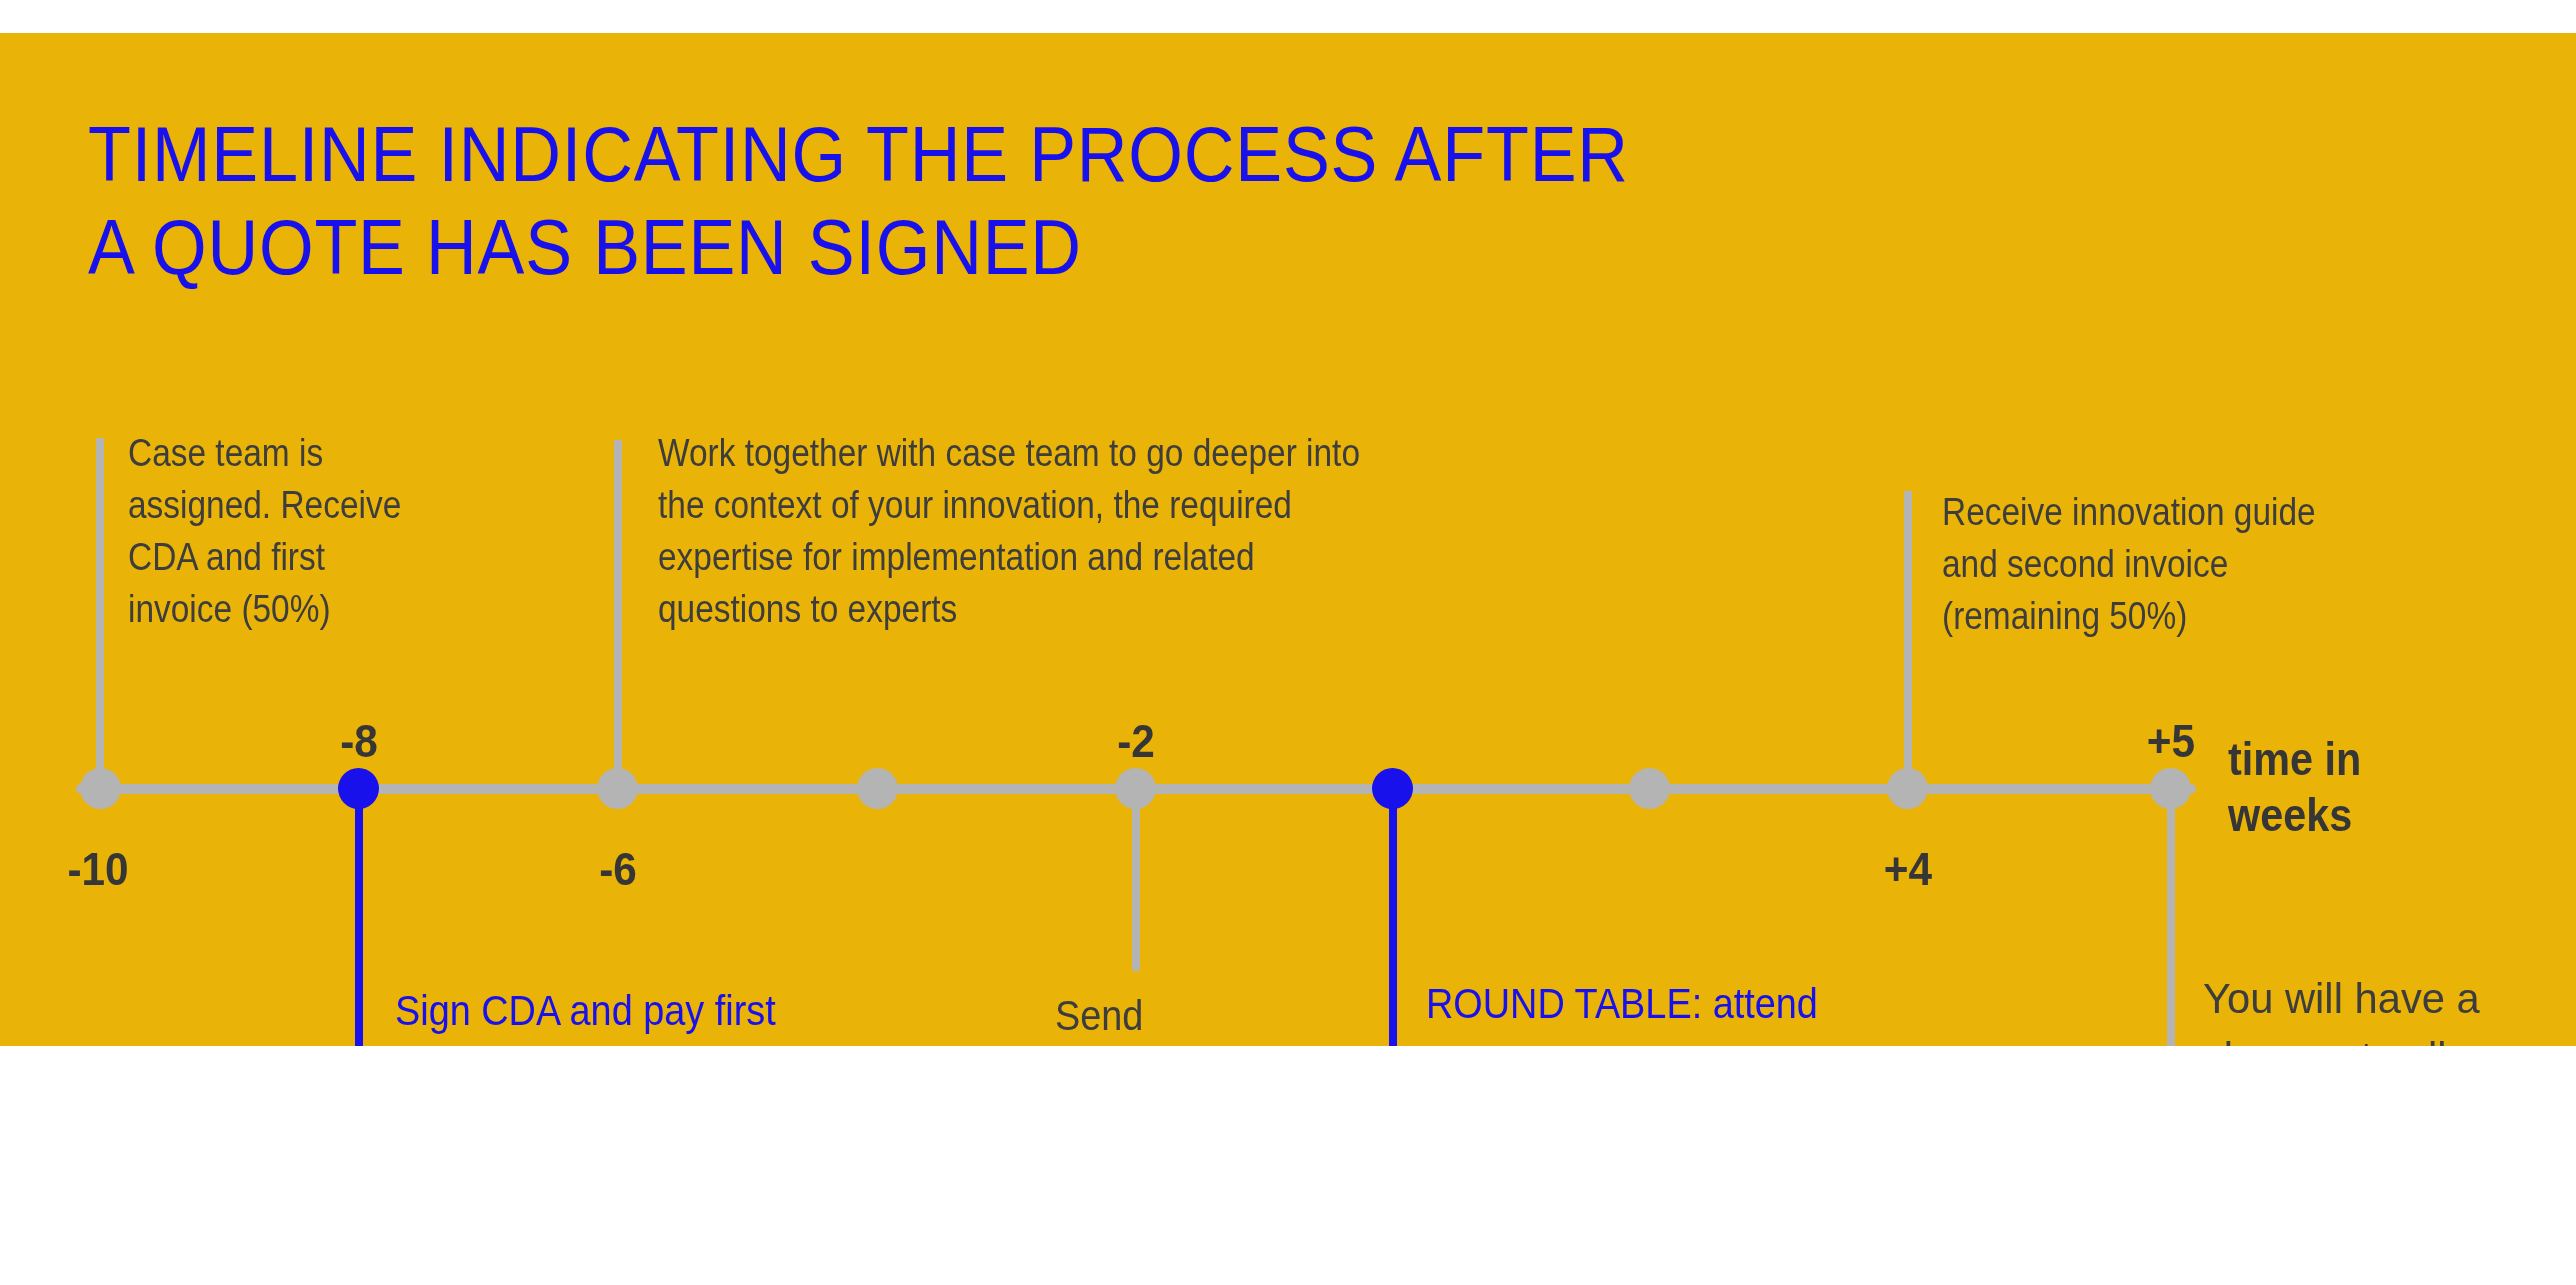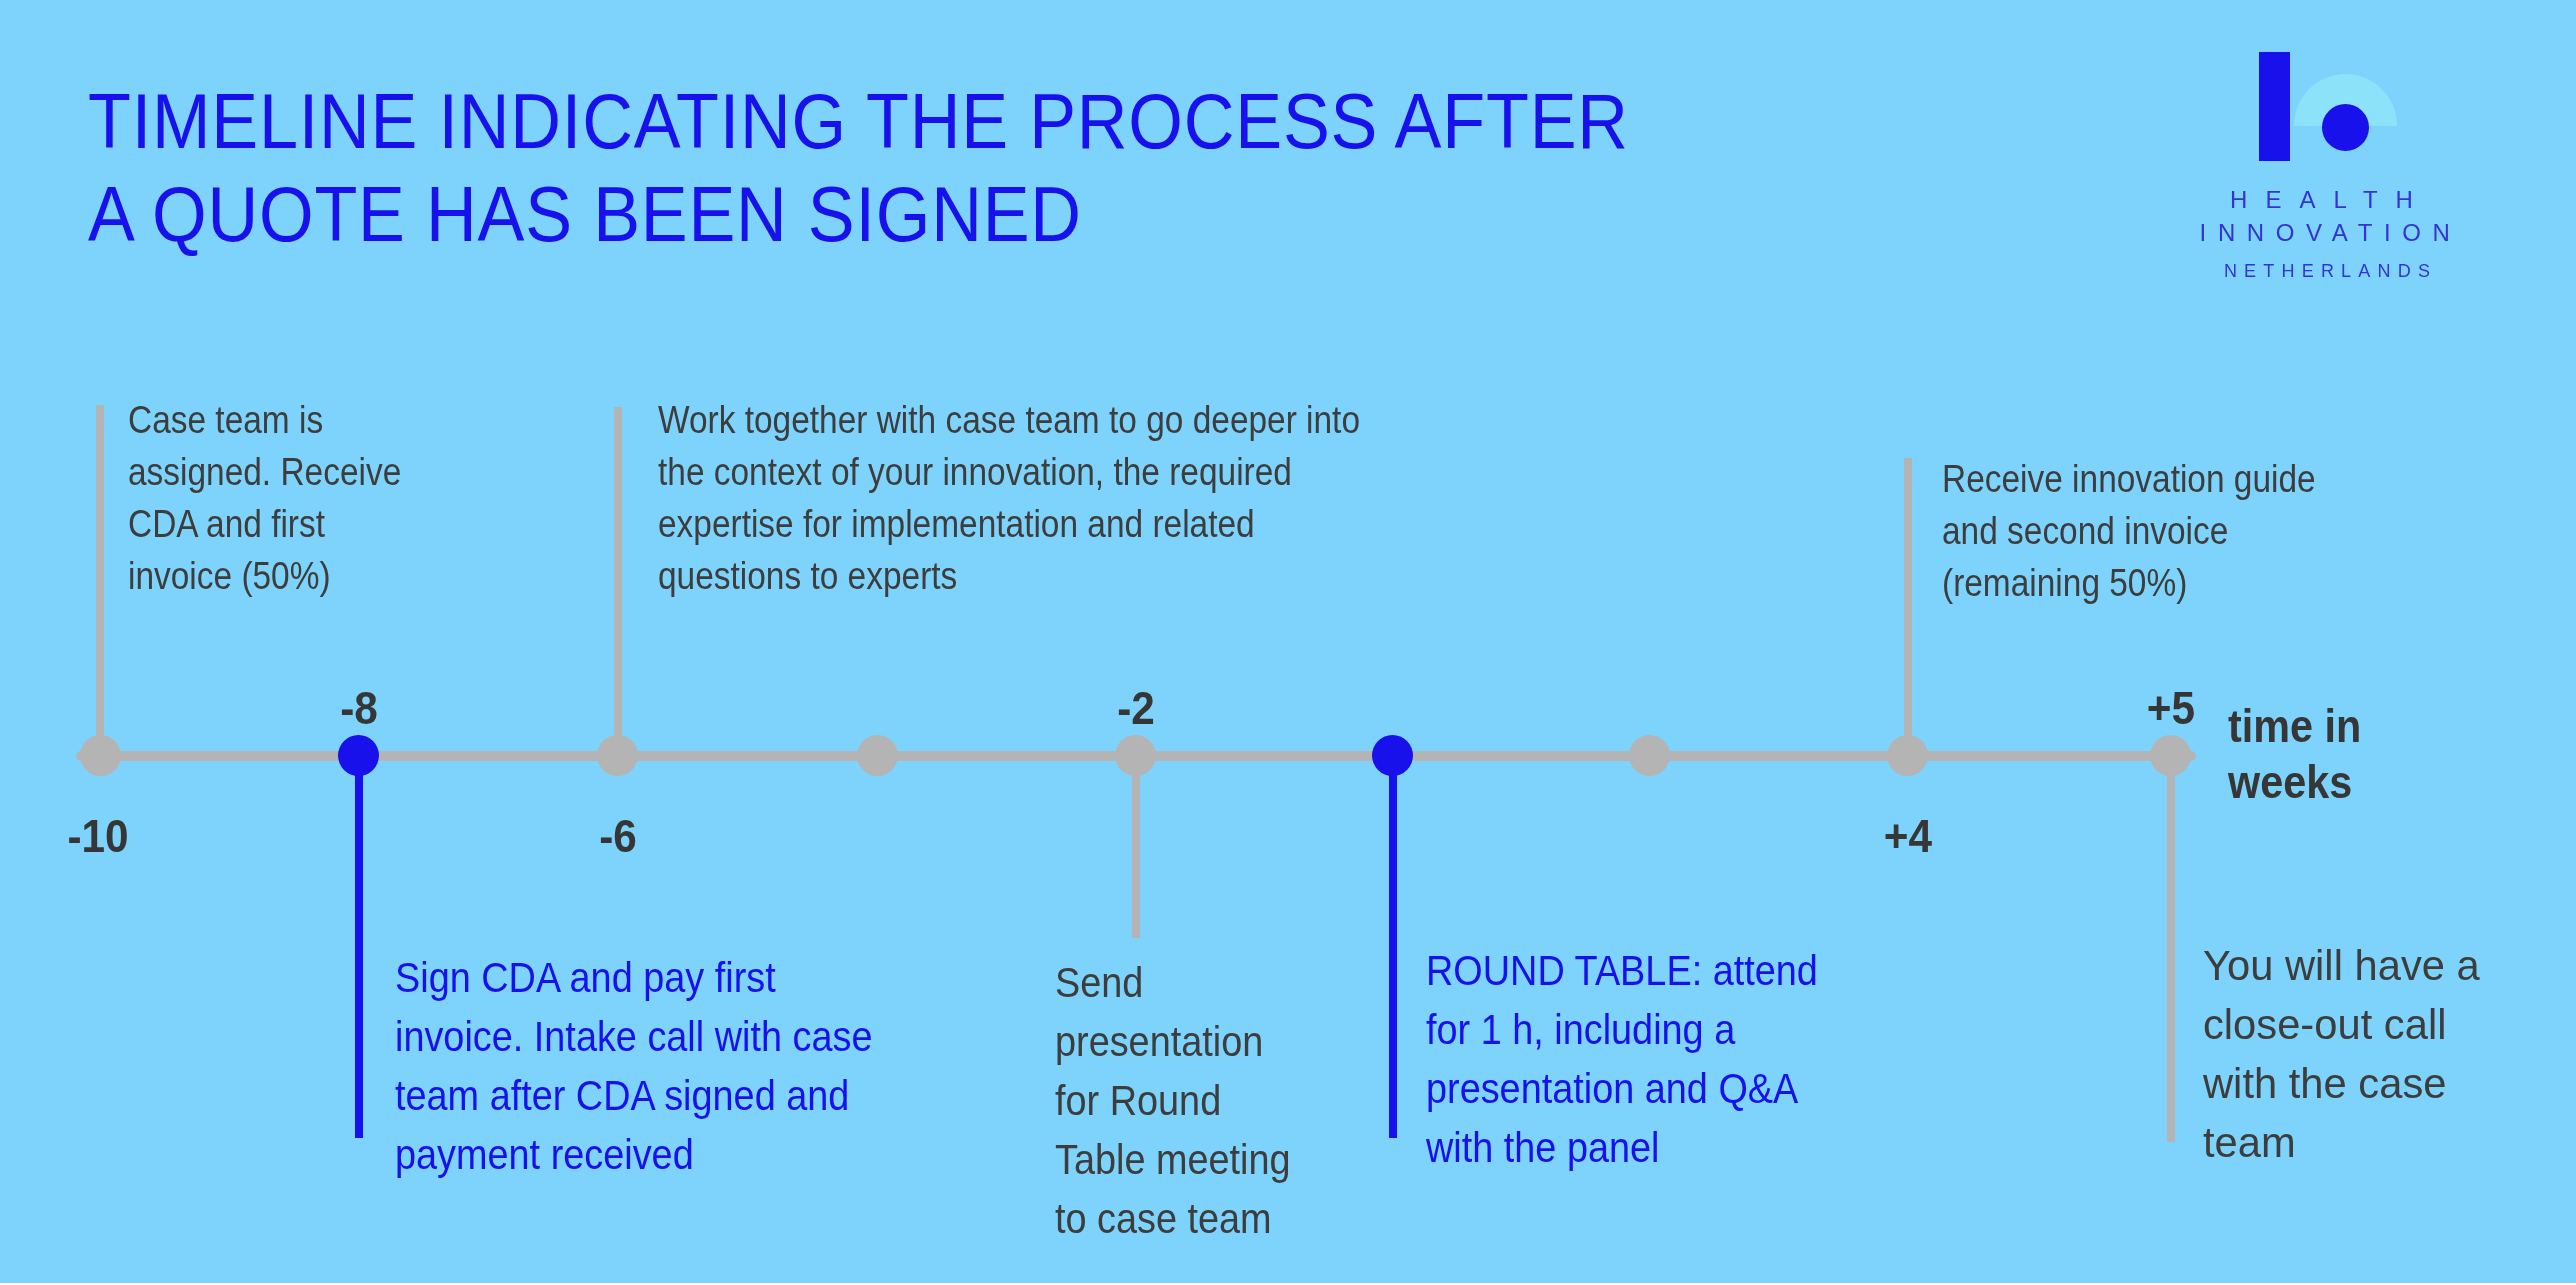--- a/index.html
+++ b/index.html
@@ -1,18 +1,19 @@
 <!DOCTYPE html>
 <html style="font-size:14.3px"><head>
 <meta charset="utf-8">
 <style>
   html,body{margin:0;padding:0;background:#ffffff;}
   .stage{
-    position:relative;width:2576px;height:1283px;background:#7dd3fc;overflow:hidden;
+    position:relative;width:2576px;height:1013px;background:#eab308;overflow:hidden;
     font-family:"Liberation Sans",sans-serif;
+    margin-top:33px;
   }
   .title{
     position:absolute;left:88px;top:75px;margin:0;font-weight:500;
     font-size:78px;line-height:93px;letter-spacing:0.9px;
     transform:scaleX(0.90);transform-origin:0 0;white-space:nowrap;
   }
   .title .t-line{display:block;}
   
   .logo{position:absolute;left:2129px;top:27px;width:403px;height:286px;}
   .logo-bar{position:absolute;left:130px;top:25px;width:31px;height:109px;}
@@ -45,28 +46,20 @@
 </head>
 <body>
 
 <div class="stage" id="stage">
 
   <h1 class="title" style="color: rgb(24, 17, 236);">
     <span class="t-line">TIMELINE INDICATING THE PROCESS AFTER</span>
     <span class="t-line">A QUOTE HAS BEEN SIGNED</span>
   </h1>
 
-  <div class="logo">
-    <div class="logo-bar" style="background: rgb(24, 17, 236);"></div>
-    <div class="logo-semi" style="background: rgb(140, 226, 248);"></div>
-    <div class="logo-dot" style="background: rgb(24, 17, 236);"></div>
-    <div class="lw lw1" style="color: rgb(52, 52, 210);">HEALTH</div>
-    <div class="lw lw2" style="color: rgb(52, 52, 210);">INNOVATION</div>
-    <div class="lw lw3" style="color: rgb(52, 52, 210);">NETHERLANDS</div>
-  </div>
 
   <div class="hline" id="hline" style="left: 76px; width: 2120px; top: 751px; background: rgb(180, 180, 180);"></div>
 
   <div id="marks">
       <div class="connector" style="left: 96px; top: 405px; height: 351px; background: rgb(180, 180, 180);"></div>
       <div class="connector" style="left: 355px; top: 756px; height: 382px; background: rgb(24, 17, 236);"></div>
       <div class="connector" style="left: 614px; top: 407px; height: 349px; background: rgb(180, 180, 180);"></div>
       <div class="connector" style="left: 1132px; top: 756px; height: 182px; background: rgb(180, 180, 180);"></div>
       <div class="connector" style="left: 1389px; top: 756px; height: 382px; background: rgb(24, 17, 236);"></div>
       <div class="connector" style="left: 1904px; top: 458px; height: 298px; background: rgb(180, 180, 180);"></div>

